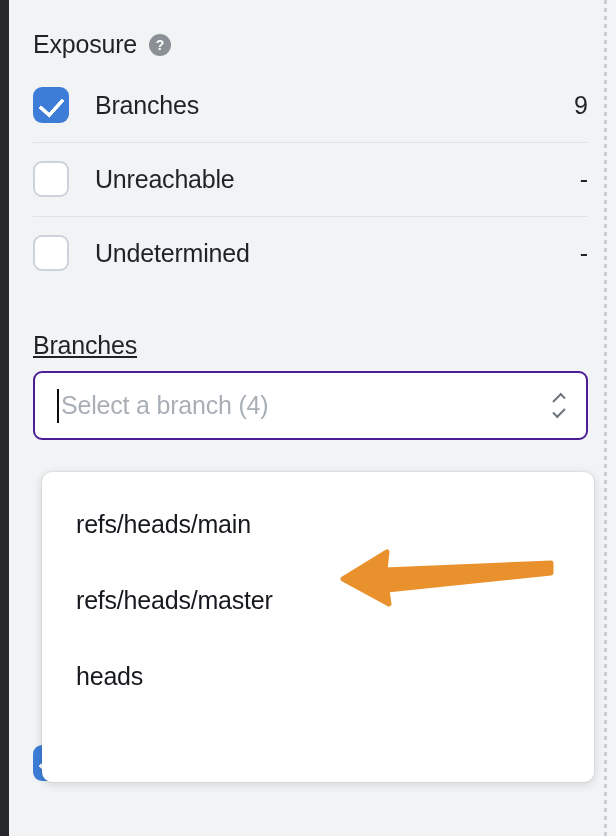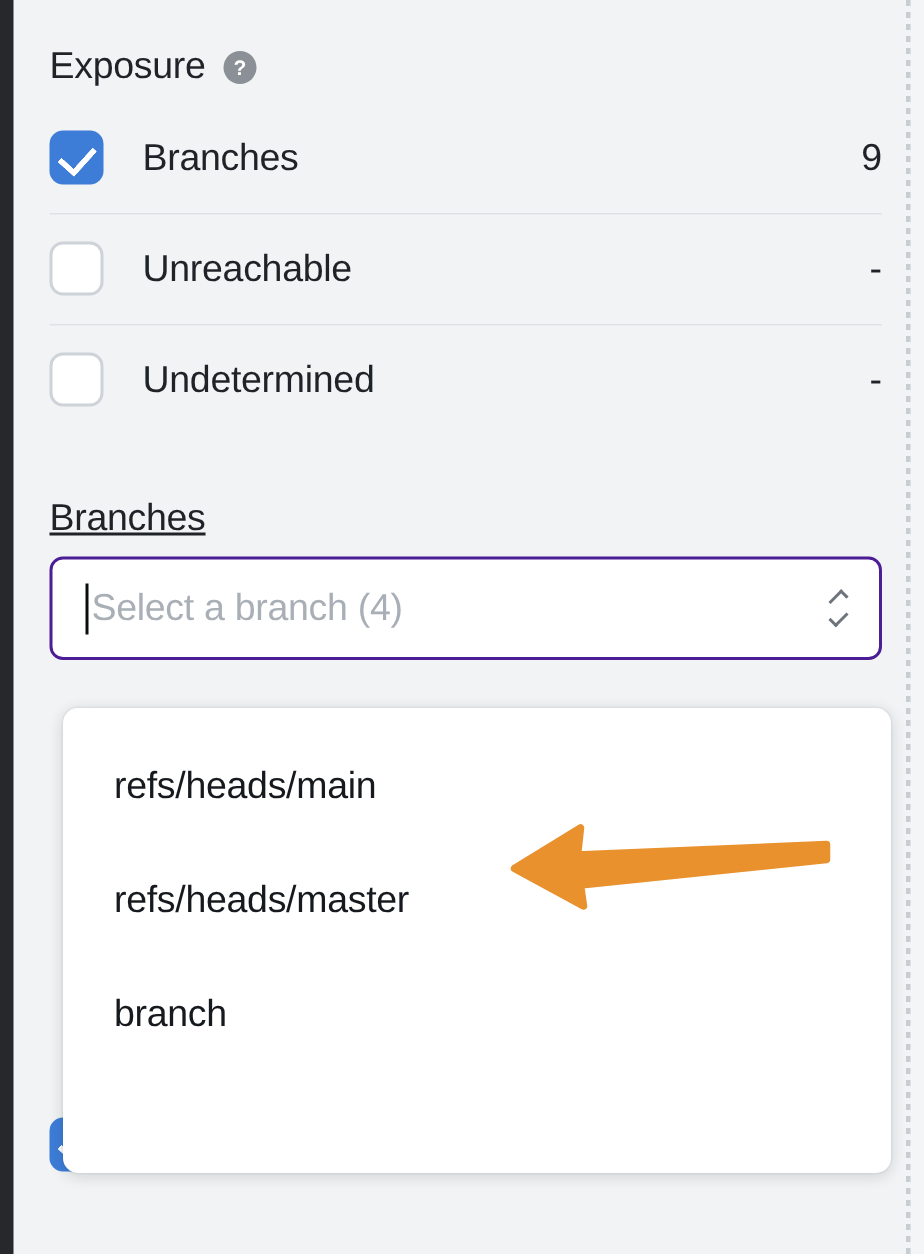--- a/index.html
+++ b/index.html
@@ -288,21 +288,21 @@
 
     <div class="behind-row">
       <span class="cb checked"></span>
       <span class="facet-label">Low</span>
       <span class="facet-count">0</span>
     </div>
 
     <div class="dropdown">
       <div class="dd-option">refs/heads/main</div>
       <div class="dd-option">refs/heads/master</div>
-      <div class="dd-option">branch</div>
+      <div class="dd-option">heads</div>
     </div>
 
     <svg class="annot-arrow" viewBox="0 0 215 80">
       <path d="M 4 47
                L 48 20
                L 46 38
                L 212 31
                L 212 41
                L 48 58
                L 50 72

